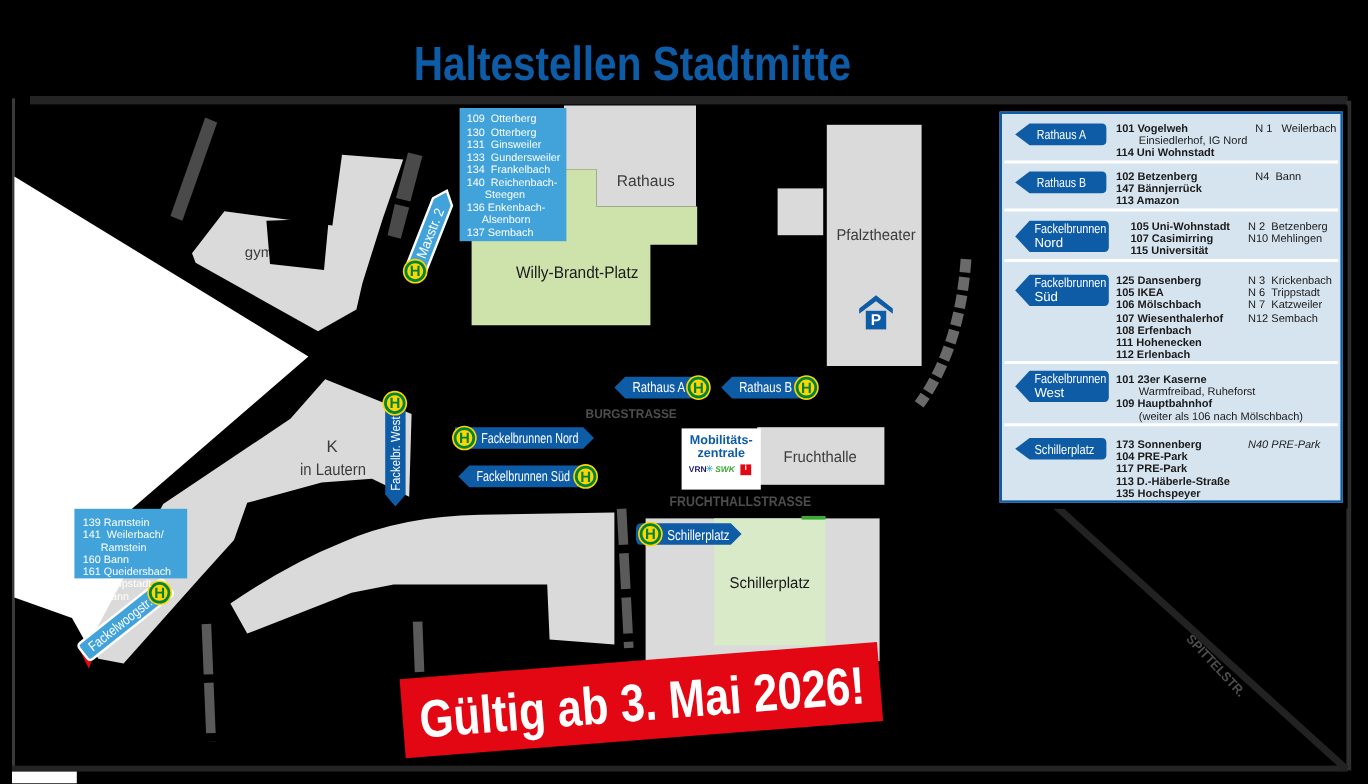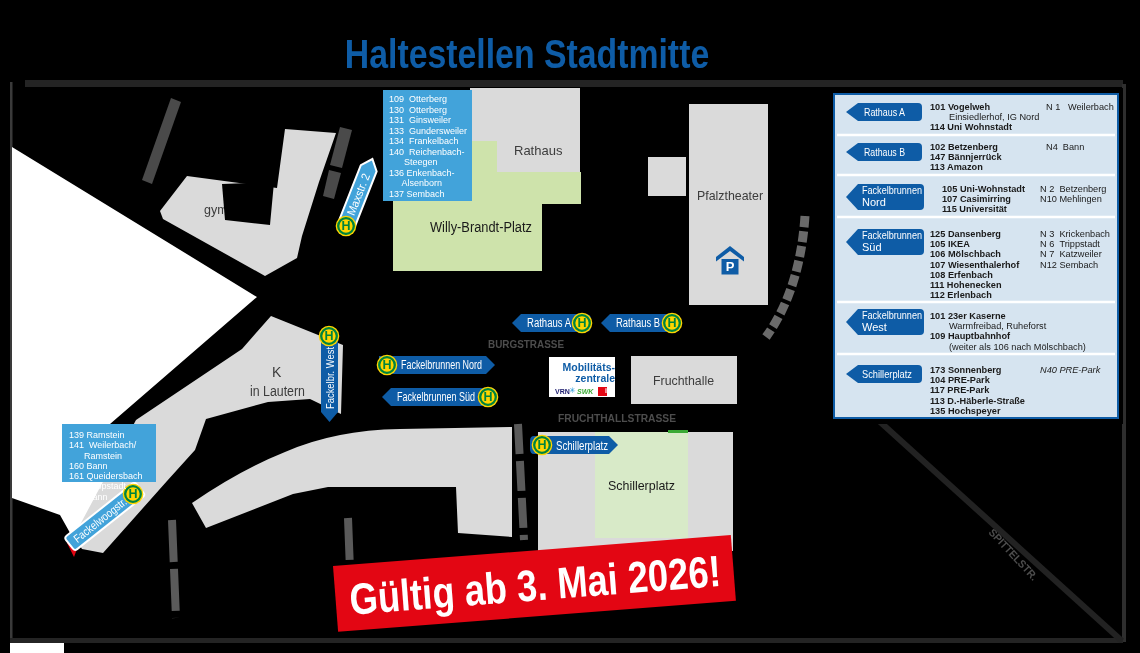--- a/index.html
+++ b/index.html
@@ -186,21 +186,21 @@
 <div class="abs" style="left:0;top:32px;width:1054px;text-align:center;color:#0e5ca6;font-size:40px;font-weight:bold;transform:scaleX(0.845);transform-origin:527px 0;">Haltestellen Stadtmitte</div>
 
 <div class="abs" style="left:383px;top:90px;width:89px;height:111px;background:#42a3da;color:#fff;font-size:9px;line-height:10.55px;padding:4px 0 0 6px;box-sizing:border-box;">
 109&nbsp; Otterberg<br>130&nbsp; Otterberg<br>131&nbsp; Ginsweiler<br>133&nbsp; Gundersweiler<br>134&nbsp; Frankelbach<br>140&nbsp; Reichenbach-<br>&nbsp;&nbsp;&nbsp;&nbsp;&nbsp; Steegen<br>136 Enkenbach-<br>&nbsp;&nbsp;&nbsp;&nbsp;&nbsp;Alsenborn<br>137 Sembach
 </div>
 
 <div class="abs" style="left:18px;top:424px;width:94px;height:58px;background:#42a3da;color:#fff;font-size:9px;line-height:10.3px;padding:6px 0 0 7px;box-sizing:border-box;margin-left:44px;">
 139 Ramstein<br>141&nbsp; Weilerbach/<br>&nbsp;&nbsp;&nbsp;&nbsp;&nbsp; Ramstein<br>160 Bann<br>161 Queidersbach<br>170 Trippstadt<br>180 Bann
 </div>
 
-<div class="abs" style="left:549px;top:357px;width:66px;height:40px;background:#fff;text-align:right;">
+<div class="abs" style="left:568px;top:357px;width:66px;height:51px;background:#fff;text-align:center;">
   <div style="color:#0e5ca6;font-size:10.5px;font-weight:bold;line-height:11px;margin-top:5px;">Mobilitäts-<br>zentrale</div>
   <div style="margin-top:2px;height:11px;position:relative;">
     <span style="position:absolute;left:6px;top:2px;font-size:7px;font-weight:bold;color:#1b1b6e;">VRN</span>
     <span style="position:absolute;left:20px;top:0;font-size:8px;color:#2196d8;">✳</span>
     <span style="position:absolute;left:28px;top:2px;font-size:7px;font-weight:bold;font-style:italic;color:#3aaa35;">SWK</span>
     <span style="position:absolute;left:49px;top:1px;width:9px;height:9px;background:#e30613;color:#fff;font-size:7px;font-weight:bold;">i</span>
   </div>
 </div>
 
 <div class="abs" style="left:829px;top:88px;width:294px;height:336px;background:#000;"></div>

